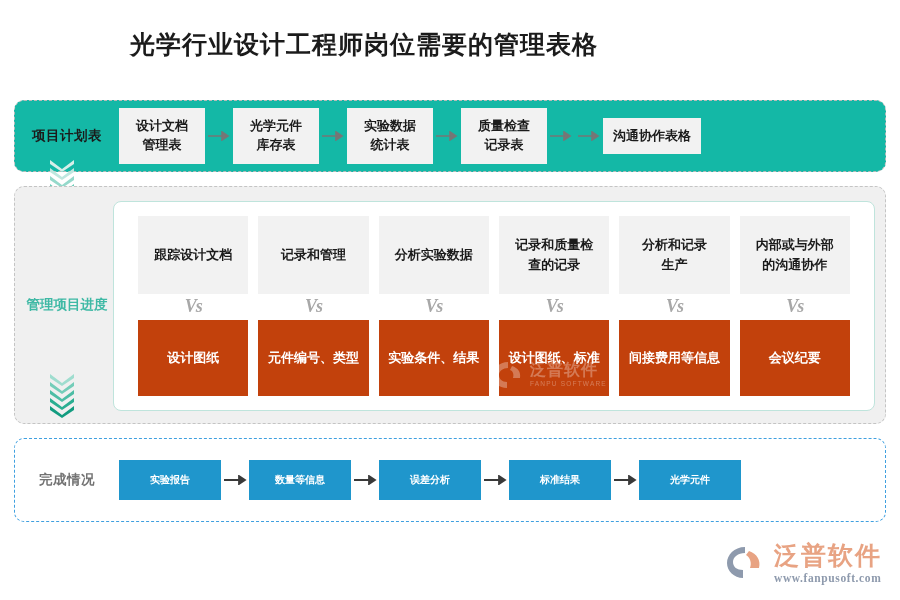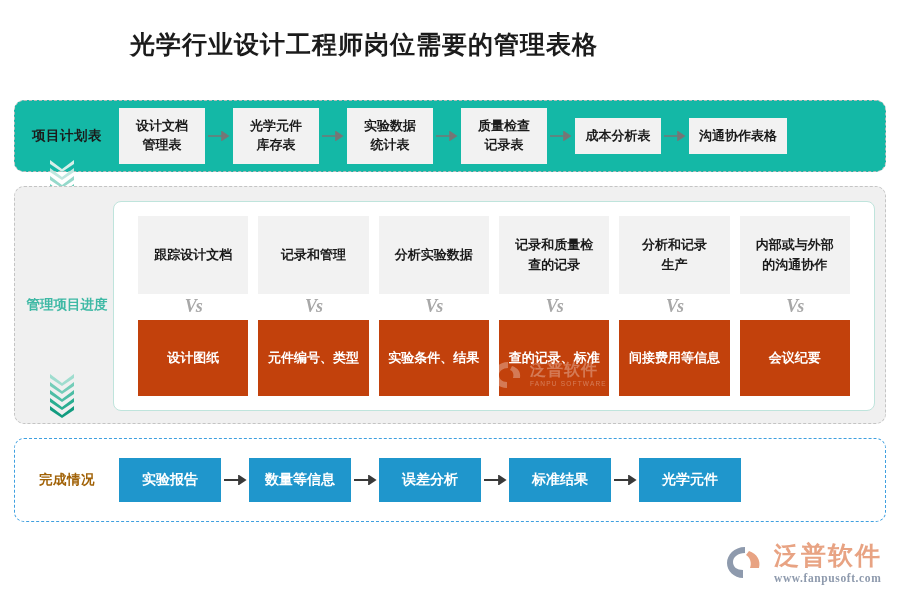--- a/index.html
+++ b/index.html
@@ -46,21 +46,21 @@
     align-items: center;
   }
   .row-label {
     flex: 0 0 104px;
     text-align: center;
     font-size: 13.5px;
     font-weight: bold;
     letter-spacing: .5px;
   }
   .label-plan   { color: #1b1b1b; }
-  .label-done   { color: #a16207; }
+  .label-done   { color: #737373; }
 
   .flow {
     flex: 1;
     display: flex;
     align-items: center;
     justify-content: flex-start;
     gap: 0;
   }
 
   .chip-gray {
@@ -177,21 +177,21 @@
     height: 84px;
     border: 1px dashed #3fa0e0;
     border-radius: 10px;
     background: #ffffff;
     display: flex;
     align-items: center;
   }
   .chip-blue {
     background: #1f96cc;
     color: #ffffff;
-    font-size: 14px;
+    font-size: 10px;
     font-weight: bold;
     text-align: center;
     padding: 13px 14px;
     min-width: 102px;
     white-space: pre-line;
   }
 
   
   .chev-stack {
     position: absolute;
@@ -286,21 +286,20 @@
       </span>
 
       <div class="chip-gray">质量检查
 记录表</div>
       <span class="arrow">
         <svg width="22" height="10" viewBox="0 0 22 10">
             <path d="M0 5 H15 M14 1 L20 5 L14 9 Z" stroke="#767676" stroke-width="1.6" fill="#767676"></path>
           </svg>
       </span>
 
-      <div class="chip-gray">成本分析表</div>
       <span class="arrow">
         <svg width="22" height="10" viewBox="0 0 22 10">
             <path d="M0 5 H15 M14 1 L20 5 L14 9 Z" stroke="#767676" stroke-width="1.6" fill="#767676"></path>
           </svg>
       </span>
 
       <div class="chip-gray">沟通协作表格</div>
     </div>
   </div>
 
@@ -343,21 +342,21 @@
         <div class="vs-col">
           <div class="cell-gray">分析实验数据</div>
           <div class="vs-mark">Vs</div>
           <div class="cell-green">实验条件、结果</div>
         </div>
 
         <div class="vs-col">
           <div class="cell-gray">记录和质量检
 查的记录</div>
           <div class="vs-mark">Vs</div>
-          <div class="cell-green">查的记录、标准</div>
+          <div class="cell-green">设计图纸、标准</div>
         </div>
 
         <div class="vs-col">
           <div class="cell-gray">分析和记录
 生产</div>
           <div class="vs-mark">Vs</div>
           <div class="cell-green">间接费用等信息</div>
         </div>
 
         <div class="vs-col">

